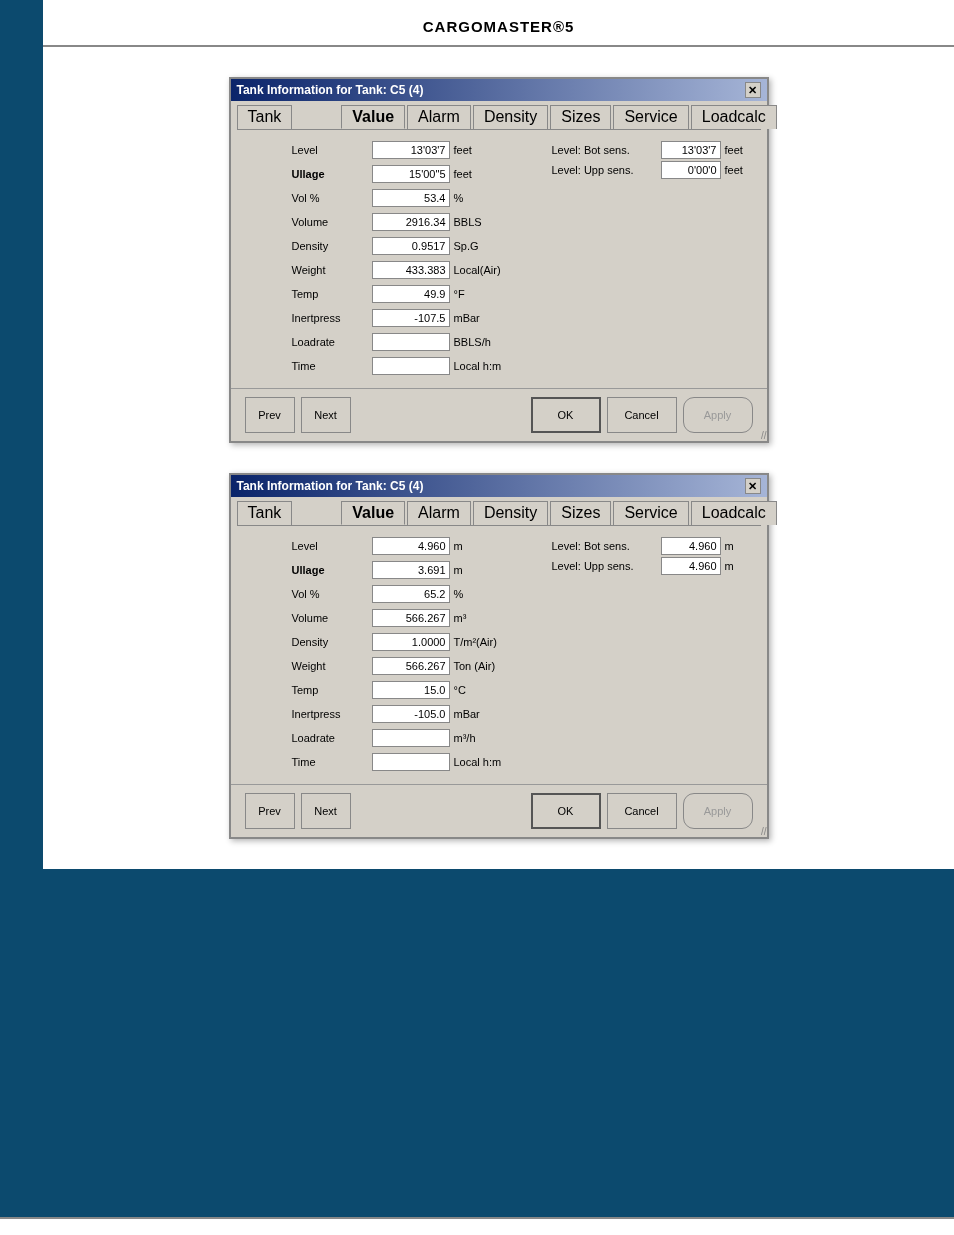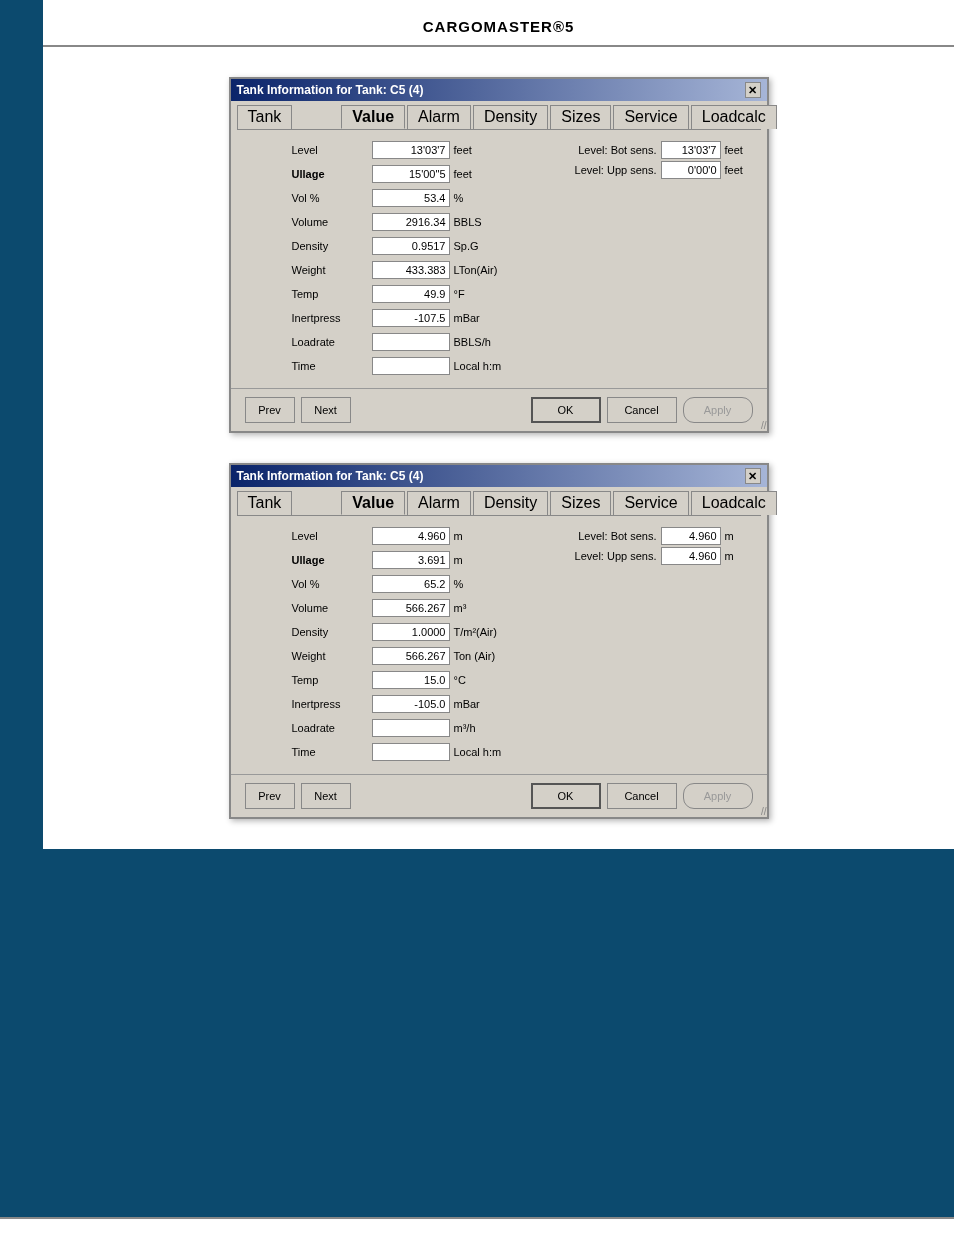--- a/index.html
+++ b/index.html
@@ -129,21 +129,21 @@
     }
     .right-field-row {
       display: flex;
       align-items: center;
       min-height: 20px;
       gap: 4px;
     }
     .right-field-label {
       width: 105px;
       font-size: 11px;
-      text-align: right;
+      text-align: left;
     }
     .right-field-input {
       width: 60px;
       height: 18px;
       border: 1px solid #888;
       background: #fff;
       font-size: 11px;
       text-align: right;
       padding-right: 3px;
     }
@@ -165,21 +165,21 @@
     .dialog-footer {
       display: flex;
       flex-direction: row;
       align-items: center;
       padding: 8px 14px 8px 14px;
       gap: 6px;
       background: #d4d0c8;
       border-top: 1px solid #999;
     }
     .btn {
-      height: 26px;
+      height: 36px;
       min-width: 50px;
       font-size: 11px;
       background: #d4d0c8;
       border: 1px solid #888;
       cursor: pointer;
       padding: 0 8px;
     }
     .btn-wide {
       min-width: 70px;
       text-align: center;
@@ -251,21 +251,21 @@
                 <span class="field-unit">BBLS</span>
               </div>
               <div class="field-row">
                 <span class="field-label">Density</span>
                 <input class="field-input" readonly="" value="0.9517" style="">
                 <span class="field-unit">Sp.G</span>
               </div>
               <div class="field-row">
                 <span class="field-label">Weight</span>
                 <input class="field-input" readonly="" value="433.383" style="">
-                <span class="field-unit">LTon(Air)</span>
+                <span class="field-unit">Local(Air)</span>
               </div>
               <div class="field-row">
                 <span class="field-label">Temp</span>
                 <input class="field-input" readonly="" value="49.9" style="">
                 <span class="field-unit">°F</span>
               </div>
               <div class="field-row">
                 <span class="field-label">Inertpress</span>
                 <input class="field-input" readonly="" value="-107.5" style="">
                 <span class="field-unit">mBar</span>

